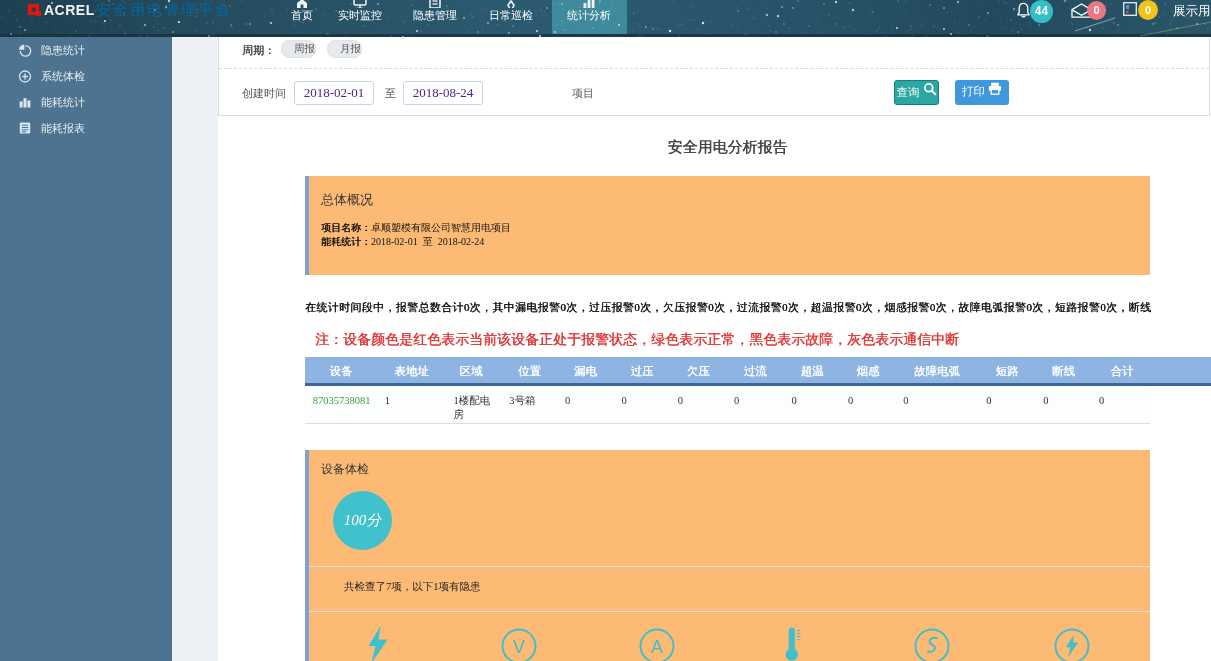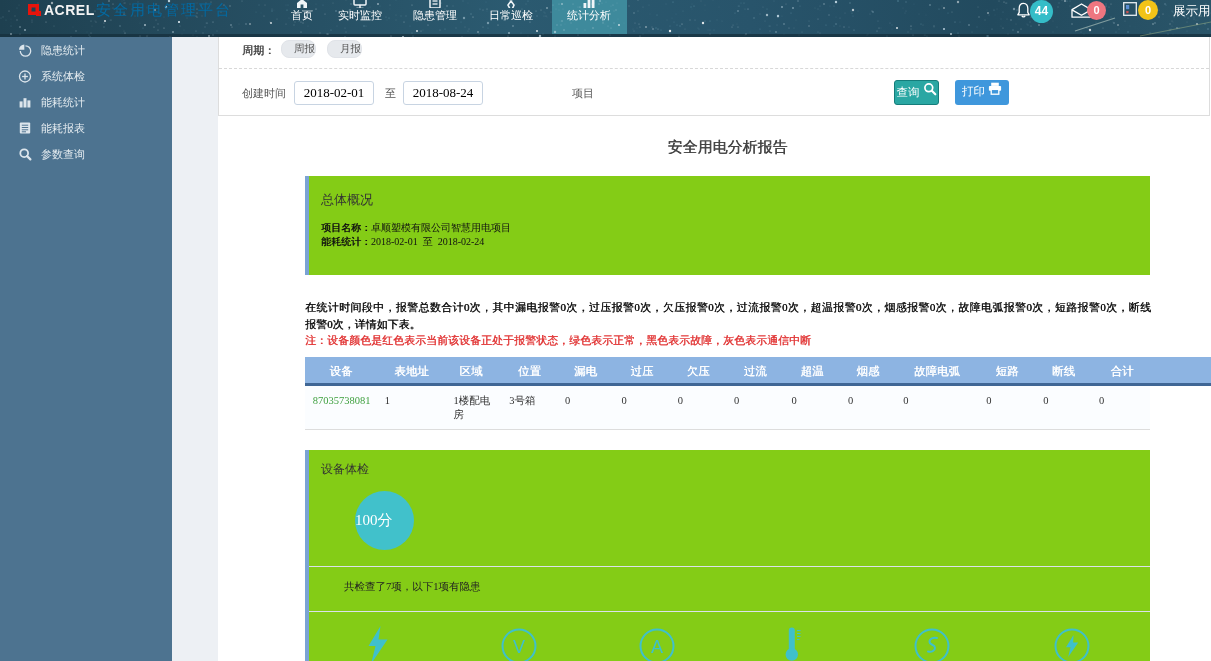--- a/index.html
+++ b/index.html
@@ -15,39 +15,39 @@
 .badge{position:absolute;border-radius:50%;color:#fff;font-family:"Liberation Sans",sans-serif;font-weight:bold;text-align:center}
 #user{position:absolute;left:1173px;top:3px;color:#fff;font-family:"Liberation Sans",sans-serif;font-size:12.5px;white-space:nowrap}
 #sidebar{position:absolute;left:0;top:37px;width:172px;height:624px;background:#4d7390}
 .sitem{height:26px;padding-left:18px;display:flex;align-items:center;color:#e5ecf0;font-family:Liberation Serif, serif;font-size:11px}
 .sitem svg{margin-right:9px}
 #gray{position:absolute;left:172px;top:37px;width:46px;height:624px;background:#edf0f4}
 #main{position:absolute;left:218px;top:37px;width:993px;height:624px;background:#fff}
 #fpanel{position:absolute;left:0;top:0;width:992px;height:79px;border:1px solid #ddd;border-top:none;background:#fff}
 .lbl{position:absolute;font-size:11px;color:#444;line-height:13px}
 .gbtn{position:absolute;width:35px;height:18px;background:#e6e9ed;border:1px solid #e0e3e8;border-radius:8px;font-size:10.5px;color:#555;text-align:right;line-height:16px}
-.inp{position:absolute;height:24px;border:1px solid #c8d4e2;border-radius:3px;background:#fff;font-size:13px;color:#000000;text-align:center;line-height:22px}
+.inp{position:absolute;height:24px;border:1px solid #c8d4e2;border-radius:3px;background:#fff;font-size:13px;color:#4c1d95;text-align:center;line-height:22px}
 #sel{position:absolute;left:381px;top:44.5px;width:150px;height:23px;border:1px solid #a9a9a9;border-radius:2px;background:#fff;font-family:"Liberation Sans",sans-serif;font-size:10px;color:#222;line-height:21px;padding-left:4px;padding-right:10px;white-space:nowrap;overflow:hidden}
 .cbtn{position:absolute;top:43px;height:25px;border-radius:3px;color:#fff;font-family:"Liberation Sans",sans-serif;font-size:11.5px;text-align:center;line-height:23px}
 #rtitle{position:absolute;left:305px;top:138px;width:845px;text-align:center;font-size:15px;color:#444;line-height:18px}
-.bluepanel{position:absolute;left:305px;width:845px;background:#84cc16;border-left:4px solid #7aa3d4}
+.bluepanel{position:absolute;left:305px;width:845px;background:#fdba74;border-left:4px solid #7aa3d4}
 #p1{top:176px;height:99px}
 #p1 h2{position:absolute;left:12px;top:15px;font-size:13px;font-weight:normal;color:#333}
 #p1 .ln{position:absolute;left:12px;font-size:10px;color:#111;line-height:13.5px}
 #para{position:absolute;left:305px;top:299px;width:846px;font-size:11px;color:#111;line-height:17px}
 #para .j{text-align:justify;text-align-last:justify}
-#note{position:absolute;left:305px;top:333px;font-size:11px;color:#e23a3a;line-height:14px}
+#note{position:absolute;left:315px;top:333px;font-size:14px;color:#e23a3a;line-height:14px}
 #thead{position:absolute;left:305px;top:356.5px;width:947px;height:29px;background:#8db4e2;border-bottom:3.5px solid #3f6695}
 .th{position:absolute;top:7px;transform:translateX(-50%);font-size:11.5px;color:#fff;white-space:nowrap;text-shadow:0.4px 0 currentColor}
-#trow{position:absolute;left:305px;top:385.5px;width:845px;height:44px;background:#fbfdff;border-bottom:1px solid #ddd}
+#trow{position:absolute;left:305px;top:385.5px;width:845px;height:38px;background:#fbfdff;border-bottom:1px solid #ddd}
 .td{position:absolute;top:8px;font-size:10.5px;color:#333;line-height:14px}
 .td.green{color:#3fa03f}
 #p2{top:450px;height:211px}
 #p2 h2{position:absolute;left:12px;top:11px;font-size:12px;font-weight:normal;color:#333}
-#score{position:absolute;left:46px;top:41px;width:59px;height:59px;border-radius:50%;background:#41c1cb;color:#fff;font-size:15px;text-align:left;line-height:59px}
+#score{position:absolute;left:24px;top:41px;width:59px;height:59px;border-radius:50%;background:#41c1cb;color:#fff;font-size:15px;font-style:italic;text-align:center;line-height:59px}
 #healthtxt{position:absolute;left:149px;top:60px;font-size:17.5px;color:#222}
 .hline{position:absolute;left:0px;width:841px;height:0;border-top:1px solid #dbe1e9}
 #chk{position:absolute;left:35px;top:130px;font-size:10.5px;color:#222}
 </style></head>
 <body>
 <div id="header">
     <svg width="1211" height="37" viewBox="0 0 1211 37" style="position:absolute;left:0;top:0">
 <defs>
         <linearGradient id="hg" x1="0" y1="0" x2="1" y2="0">
 <stop offset="0" stop-color="#1e4050"></stop>
@@ -843,27 +843,20 @@
     <div class="sitem">
       <svg width="14" height="14" viewBox="0 0 14 14" style="">
         <rect x="1.8" y="1.6" width="10.4" height="11" rx="1" fill="#dce5ec"></rect>
         <line x1="3.8" y1="4.2" x2="10.2" y2="4.2" stroke="#4d7390" stroke-width="1"></line>
         <line x1="3.8" y1="6.5" x2="10.2" y2="6.5" stroke="#4d7390" stroke-width="1"></line>
         <line x1="3.8" y1="8.8" x2="10.2" y2="8.8" stroke="#4d7390" stroke-width="1"></line>
         <line x1="3.8" y1="10.8" x2="8" y2="10.8" stroke="#4d7390" stroke-width="1"></line>
       </svg>
       <span>能耗报表</span>
     </div>
-    <div class="sitem">
-      <svg width="14" height="14" viewBox="0 0 14 14" style="">
-        <circle cx="6.2" cy="6.2" r="3.9" fill="none" stroke="#dce5ec" stroke-width="1.8"></circle>
-        <line x1="9.1" y1="9.1" x2="12.4" y2="12.4" stroke="#dce5ec" stroke-width="2.2" stroke-linecap="round"></line>
-      </svg>
-      <span>参数查询</span>
-    </div>
   </div>
 <div id="gray"></div>
 <div id="main">
  <div id="fpanel">
   <span class="lbl fb" style="left:23px;top:7px">周期：</span>
   <div class="gbtn" style="left:62px;top:3px">周报</div>
   <div class="gbtn" style="left:108px;top:3px">月报</div>
   <div style="position:absolute;left:0;top:31px;width:990px;border-top:1px dashed #d8d8d8"></div>
   <span class="lbl" style="left:23px;top:50px;color:#555">创建时间</span>
   <div class="inp" style="left:75px;top:43.5px;width:80px">2018-02-01</div>
@@ -882,21 +875,20 @@
  </div>
 </div>
 <div id="rtitle" class="fb">安全用电分析报告</div>
 <div class="bluepanel" id="p1">
  <h2>总体概况</h2>
  <div class="ln" style="top:45px"><span class="fb">项目名称：</span>卓顺塑模有限公司智慧用电项目</div>
  <div class="ln" style="top:58.5px"><span class="fb">能耗统计：</span>2018-02-01&nbsp; 至 &nbsp;2018-02-24</div>
 </div>
 <div id="para" class="fb">
     <div class="j">在统计时间段中，报警总数合计0次，其中漏电报警0次，过压报警0次，欠压报警0次，过流报警0次，超温报警0次，烟感报警0次，故障电弧报警0次，短路报警0次，断线</div>
-    <div>报警0次，详情如下表。</div>
   </div>
 <div id="note" class="fb">注：设备颜色是红色表示当前该设备正处于报警状态，绿色表示正常，黑色表示故障，灰色表示通信中断</div>
 <div id="thead">
     <span class="th" style="left:36px">设备</span>
     <span class="th" style="left:106.5px">表地址</span>
     <span class="th" style="left:166px">区域</span>
     <span class="th" style="left:224.5px">位置</span>
     <span class="th" style="left:280.6px">漏电</span>
     <span class="th" style="left:336.9px">过压</span>
     <span class="th" style="left:393.20000000000005px">欠压</span>

